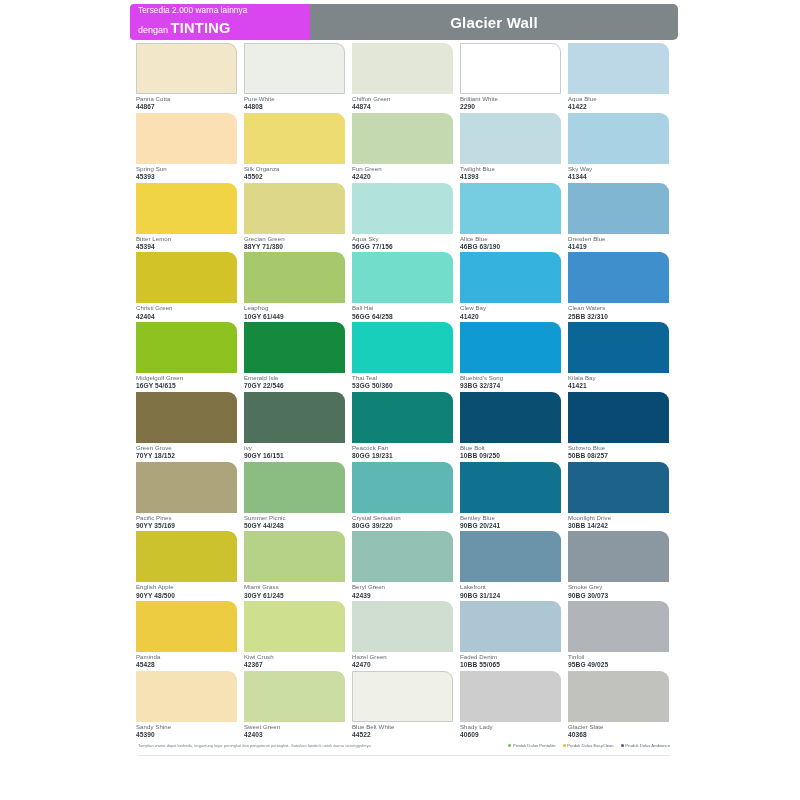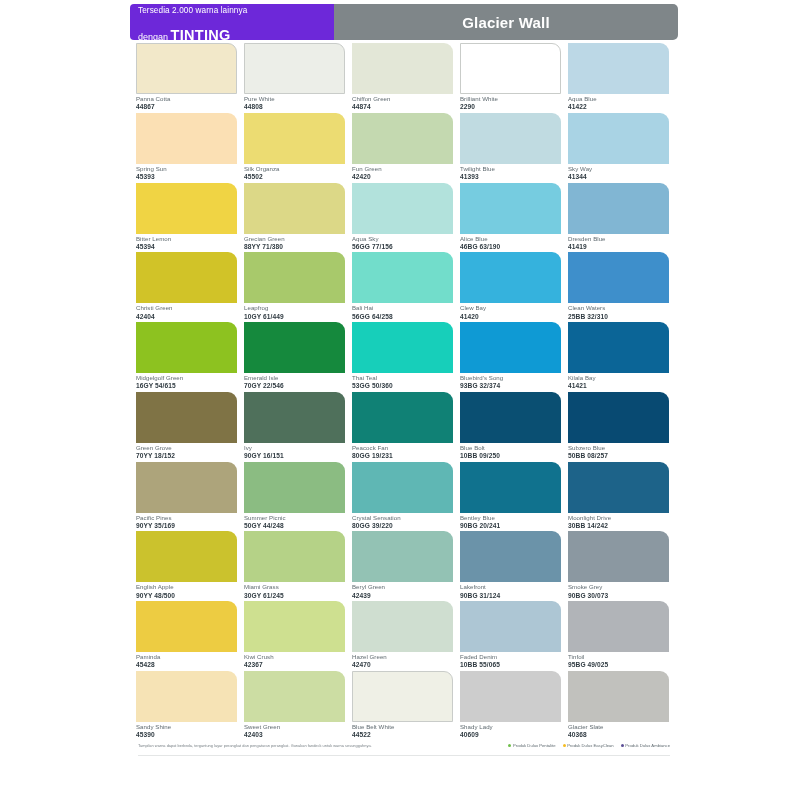--- a/index.html
+++ b/index.html
@@ -33,40 +33,40 @@
   
   #header {
     position: relative;
     height: 36px;
     margin: 4px 0 0 0;
     display: flex;
     align-items: stretch;
   }
 
   #tinting-badge {
-    width: 204px;
-    background: #6d28d9;
+    width: 180px;
+    background: #d946ef;
     border-radius: 4px 0 0 4px;
     color: #ffffff;
     padding: 3px 0 4px 8px;
     box-sizing: border-box;
     line-height: 1.08;
   }
 
   #tinting-line1 {
     font-size: 8.2px;
     letter-spacing: .1px;
     display: block;
     color: #ffffff;
   }
 
   #tinting-line2 {
     display: block;
     font-size: 9px;
-    margin-top: 12px;
+    margin-top: 5px;
     color: #ffffff;
   }
   #tinting-line2 .big {
     font-size: 14.5px;
     font-weight: bold;
     letter-spacing: .3px;
   }
 
   #header-title-bar {
     flex: 1;

